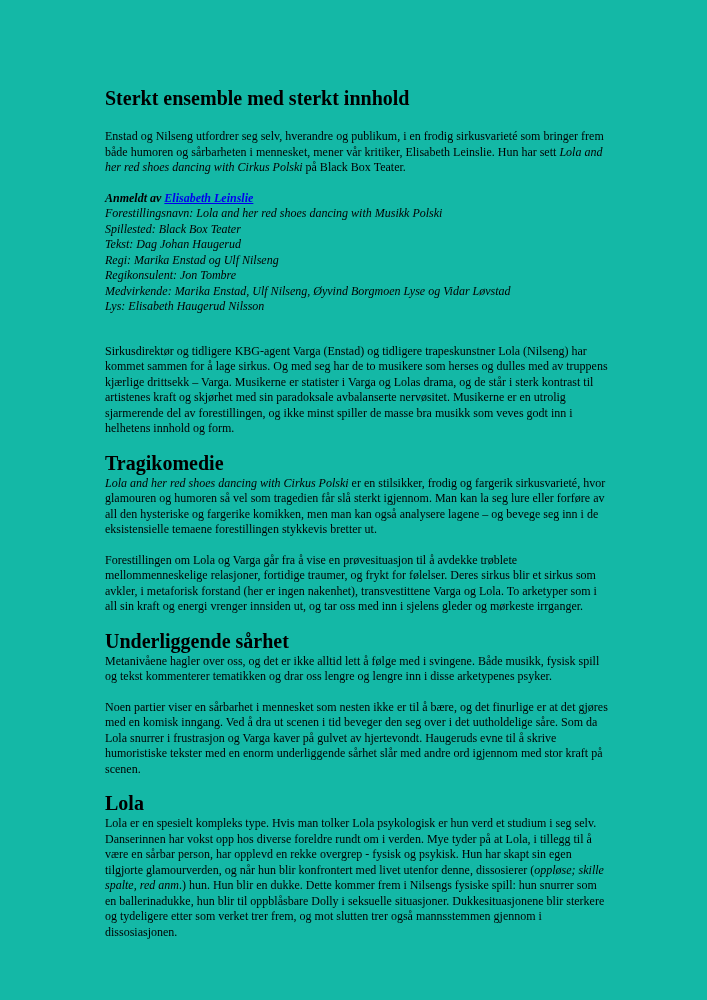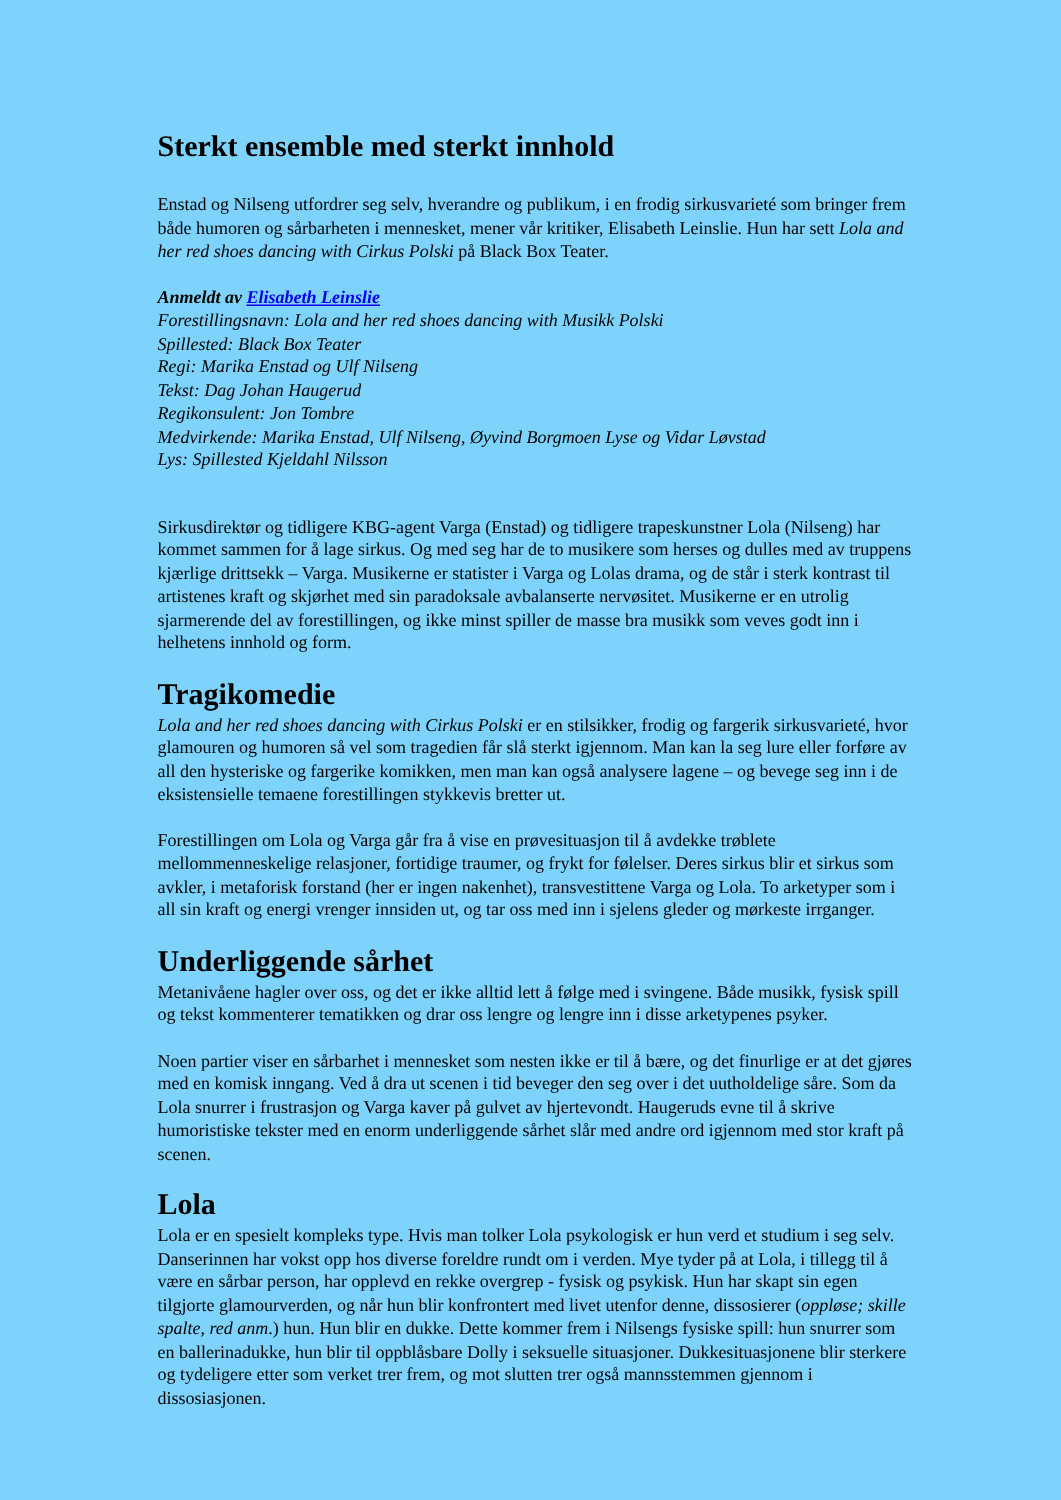--- a/index.html
+++ b/index.html
@@ -7,21 +7,21 @@
   body {
     width: 707px;
     height: 1000px;
     overflow: hidden;
     font-family: "Liberation Serif", "DejaVu Serif", serif;
     color: #000000;
   }
   .page {
     width: 707px;
     height: 1000px;
-    background: #7dd3fc;
+    background: #14b8a6;
     padding: 86px 99px 40px 105px;
   }
   h1.article-title {
     font-size: 20px;
     line-height: 24px;
     font-weight: 700;
     margin: 0 0 19px 0;
   }
   p.body-text {
     font-size: 12px;
@@ -56,25 +56,25 @@
 <div class="page">
 
   <h1 class="article-title">Sterkt ensemble med sterkt innhold</h1>
 
   <p class="body-text"><span>Enstad og Nilseng utfordrer seg selv, hverandre og publikum, i en frodig sirkusvarieté som bringer frem både humoren og sårbarheten i mennesket, mener vår kritiker, Elisabeth Leinslie. Hun har sett </span><i class="inline-italic">Lola and her red shoes dancing with Cirkus Polski</i><span> på Black Box Teater.</span></p>
 
   <div class="credits">
     <p class="byline"><span>Anmeldt av </span><a class="doc-link" href="#">Elisabeth Leinslie</a></p>
     <p>Forestillingsnavn: Lola and her red shoes dancing with Musikk Polski</p>
     <p>Spillested: Black Box Teater</p>
+    <p>Tekst: Dag Johan Haugerud</p>
     <p>Regi: Marika Enstad og Ulf Nilseng</p>
-    <p>Tekst: Dag Johan Haugerud</p>
     <p>Regikonsulent: Jon Tombre</p>
     <p>Medvirkende: Marika Enstad, Ulf Nilseng, Øyvind Borgmoen Lyse og Vidar Løvstad</p>
-    <p>Lys: Spillested Kjeldahl Nilsson</p>
+    <p>Lys: Elisabeth Haugerud Nilsson</p>
   </div>
 
   <p class="body-text">Sirkusdirektør og tidligere KBG-agent Varga (Enstad) og tidligere trapeskunstner Lola (Nilseng) har kommet sammen for å lage sirkus. Og med seg har de to musikere som herses og dulles med av truppens kjærlige drittsekk – Varga. Musikerne er statister i Varga og Lolas drama, og de står i sterk kontrast til artistenes kraft og skjørhet med sin paradoksale avbalanserte nervøsitet. Musikerne er en utrolig sjarmerende del av forestillingen, og ikke minst spiller de masse bra musikk som veves godt inn i helhetens innhold og form.</p>
 
   <h2 class="section-heading">Tragikomedie</h2>
 
   <p class="body-text"><i class="inline-italic">Lola and her red shoes dancing with Cirkus Polski</i><span> er en stilsikker, frodig og fargerik sirkusvarieté, hvor glamouren og humoren så vel som tragedien får slå sterkt igjennom. Man kan la seg lure eller forføre av all den hysteriske og fargerike komikken, men man kan også analysere lagene – og bevege seg inn i de eksistensielle temaene forestillingen stykkevis bretter ut.</span></p>
 
   <p class="body-text">Forestillingen om Lola og Varga går fra å vise en prøvesituasjon til å avdekke trøblete mellommenneskelige relasjoner, fortidige traumer, og frykt for følelser. Deres sirkus blir et sirkus som avkler, i metaforisk forstand (her er ingen nakenhet), transvestittene Varga og Lola. To arketyper som i all sin kraft og energi vrenger innsiden ut, og tar oss med inn i sjelens gleder og mørkeste irrganger.</p>
 

